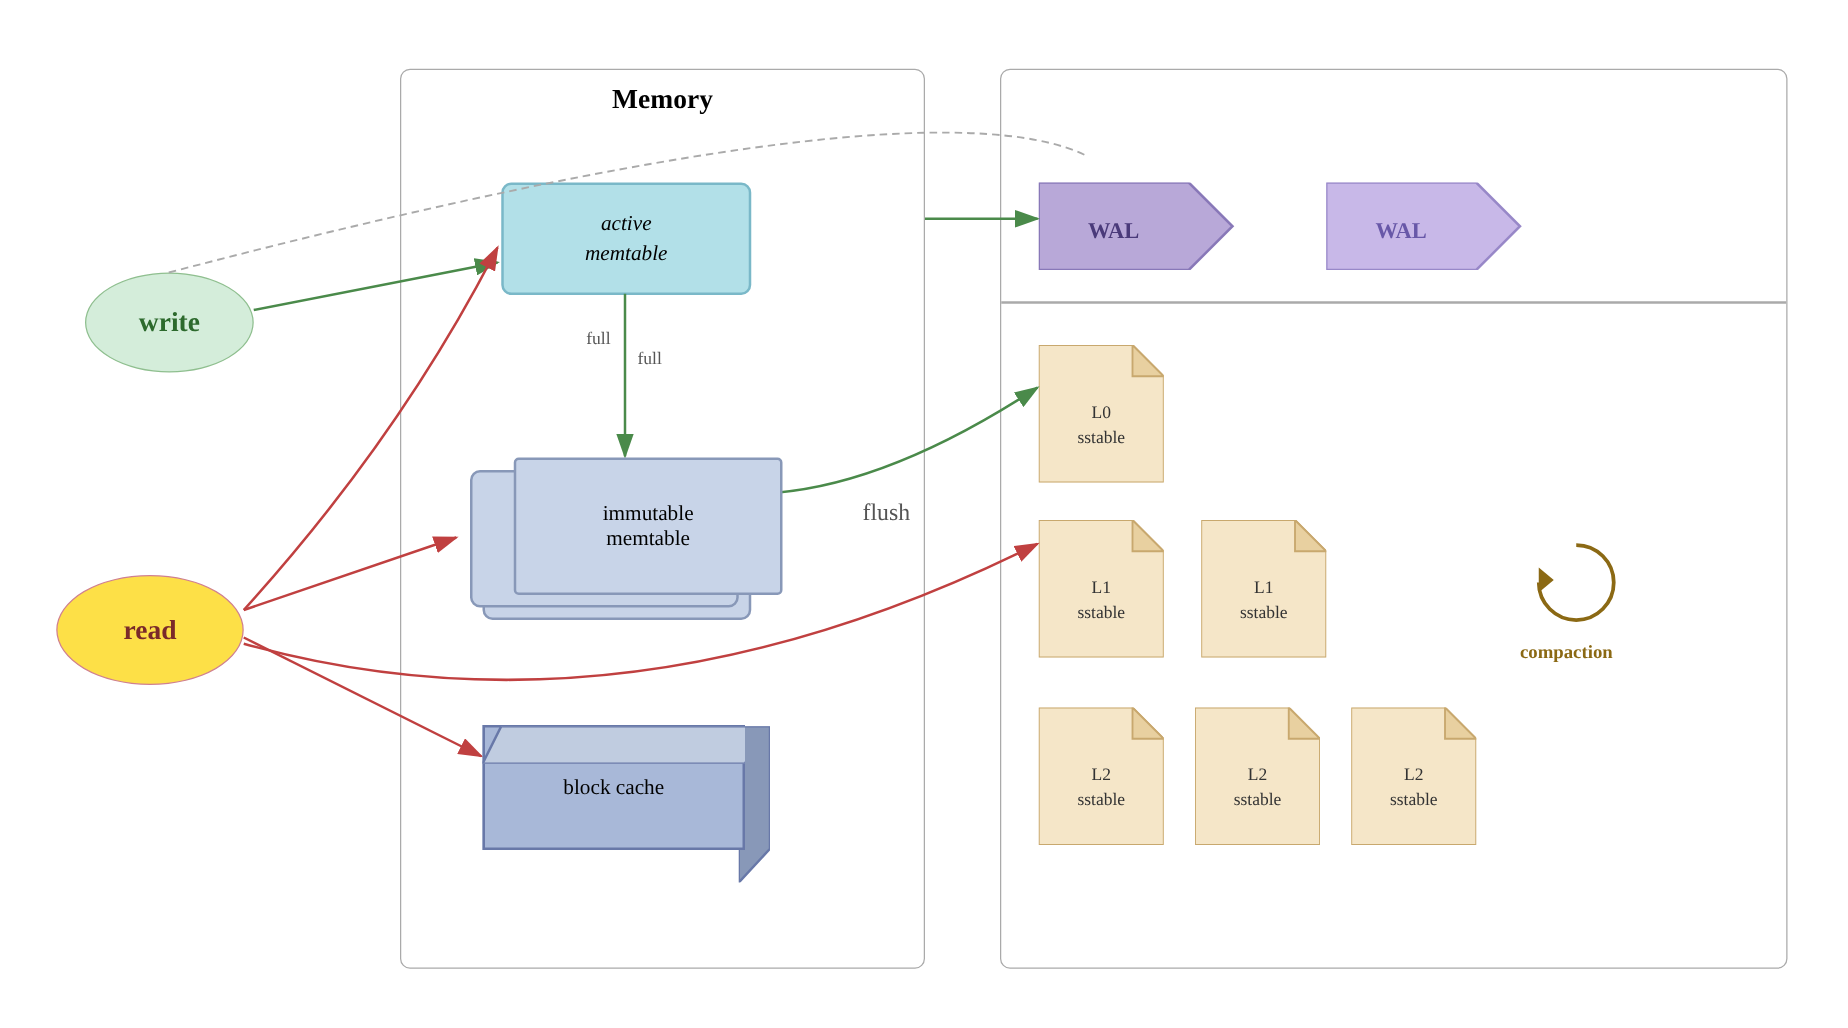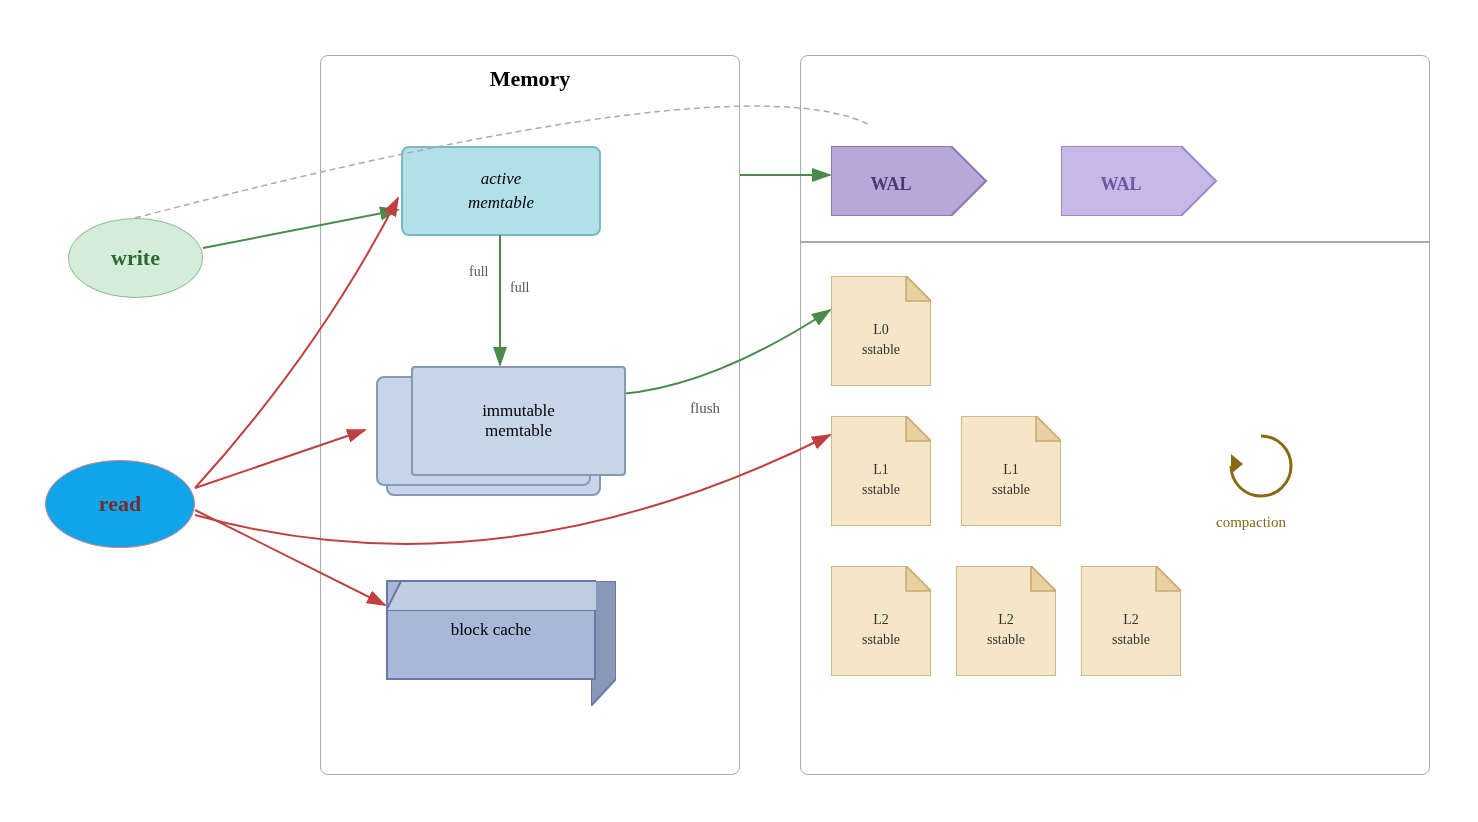--- a/index.html
+++ b/index.html
@@ -168,32 +168,32 @@
       <polygon points="0,0 75,0 100,25 100,110 0,110" fill="#f5e6c8" stroke="#c8a86e" stroke-width="1.5"></polygon>
       <polygon points="75,0 100,25 75,25" fill="#e8d0a0" stroke="#c8a86e" stroke-width="1.5"></polygon>
       <text x="50" y="58" text-anchor="middle" font-size="14" fill="#333">L2</text>
       <text x="50" y="78" text-anchor="middle" font-size="14" fill="#333">sstable</text>
     </svg>
 
     <svg style="position:absolute; left:420px; top:370px; width:80px; height:80px;">
       <path d="M 40 10 A 30 30 0 1 1 10 40" fill="none" stroke="#8B6914" stroke-width="3"></path>
       <polygon points="10,28 10,48 22,38" fill="#8B6914"></polygon>
     </svg>
-    <div style="position:absolute; left:415px; top:458px; font-size:15px; color:#8B6914;">compaction</div>
+    <div style="position:absolute; left:415px; top:458px; font-size:15px; color:#8B6914;font-weight:bold;">compaction</div>
   </div>
 
   <div style="position:absolute; left:68px; top:218px; width:135px; height:80px; border-radius:50%; background:#d4edda; border:1.5px solid #8fbf8f; display:flex; align-items:center; justify-content:center; font-size:22px; font-weight:bold; color:#2d6a2d;">
     <span>write</span>
   </div>
 
-  <div style="position:absolute; left:45px; top:460px; width:150px; height:88px; border-radius:50%; background:#0ea5e9; border:1.5px solid #d08090; display:flex; align-items:center; justify-content:center; font-size:22px; font-weight:bold; color:#7a2a2a;">
+  <div style="position:absolute; left:45px; top:460px; width:150px; height:88px; border-radius:50%; background:#fde047; border:1.5px solid #d08090; display:flex; align-items:center; justify-content:center; font-size:22px; font-weight:bold; color:#7a2a2a;">
     <span>read</span>
   </div>
 
-  <div style="position:absolute; left:690px; top:400px; font-size:15px; color:#555;">flush</div>
+  <div style="position:absolute; left:690px; top:400px; font-size:19px; color:#555;">flush</div>
 
   <svg class="arrows-svg">
     <defs>
       <marker id="arrow-green" markerWidth="10" markerHeight="7" refX="9" refY="3.5" orient="auto">
         <polygon points="0 0, 10 3.5, 0 7" fill="#4a8a4a"></polygon>
       </marker>
       <marker id="arrow-red" markerWidth="10" markerHeight="7" refX="9" refY="3.5" orient="auto">
         <polygon points="0 0, 10 3.5, 0 7" fill="#c04040"></polygon>
       </marker>
       <marker id="arrow-green-sm" markerWidth="8" markerHeight="6" refX="7" refY="3" orient="auto">

